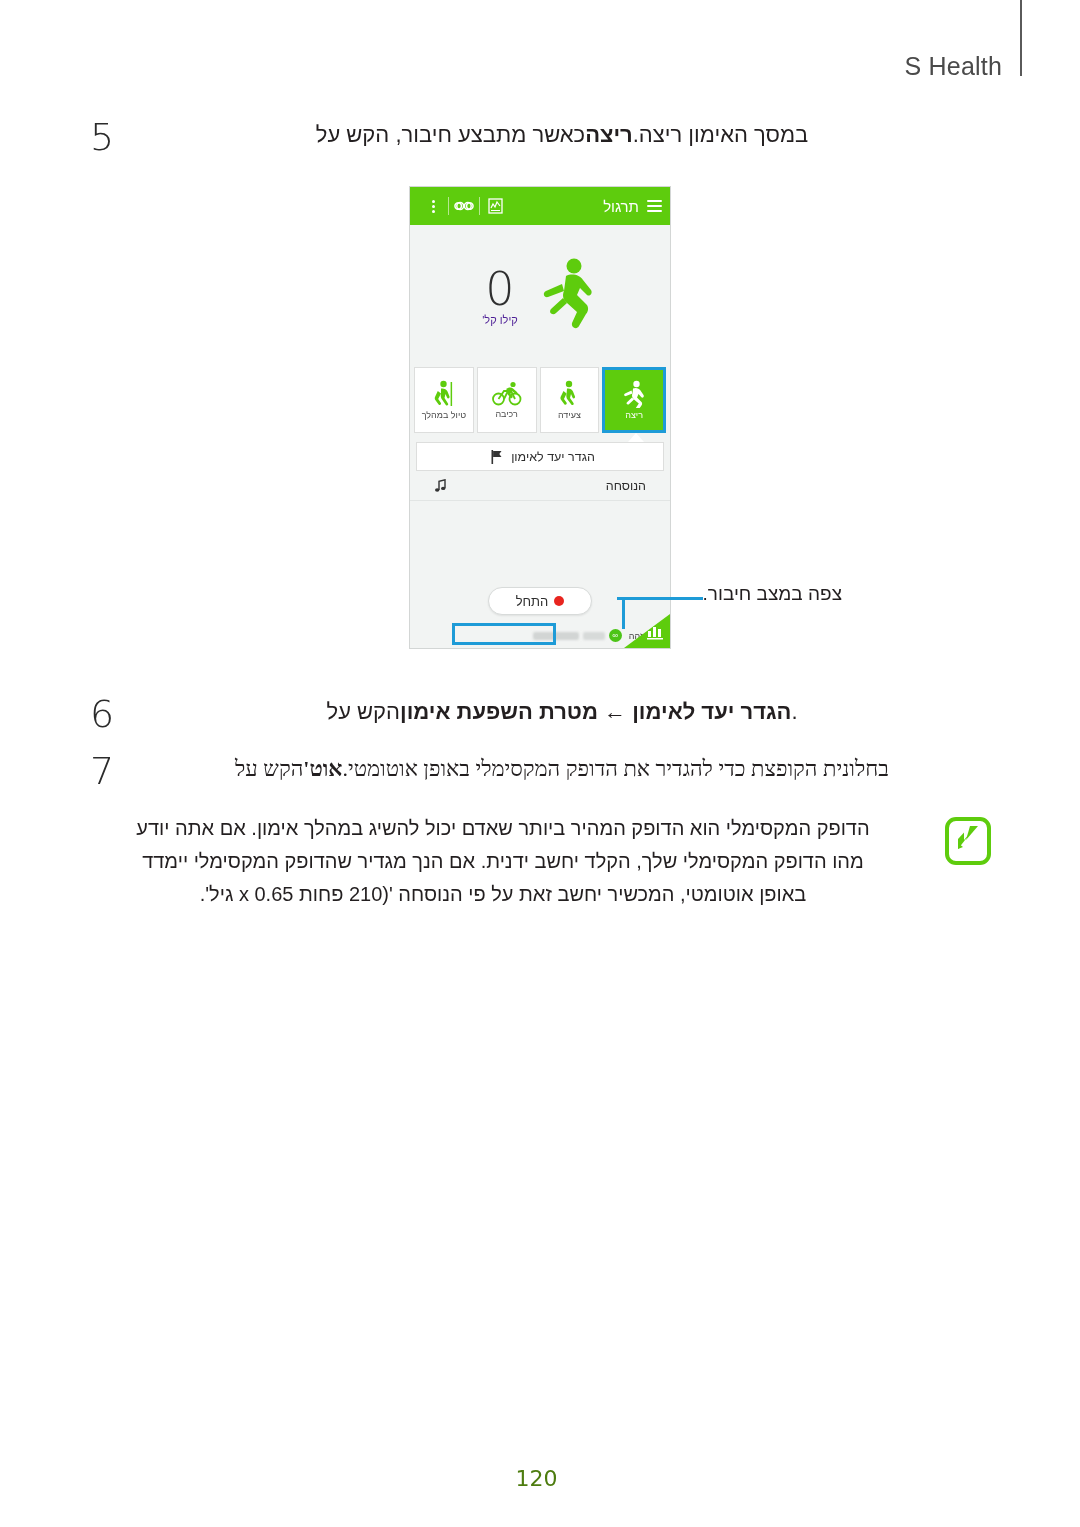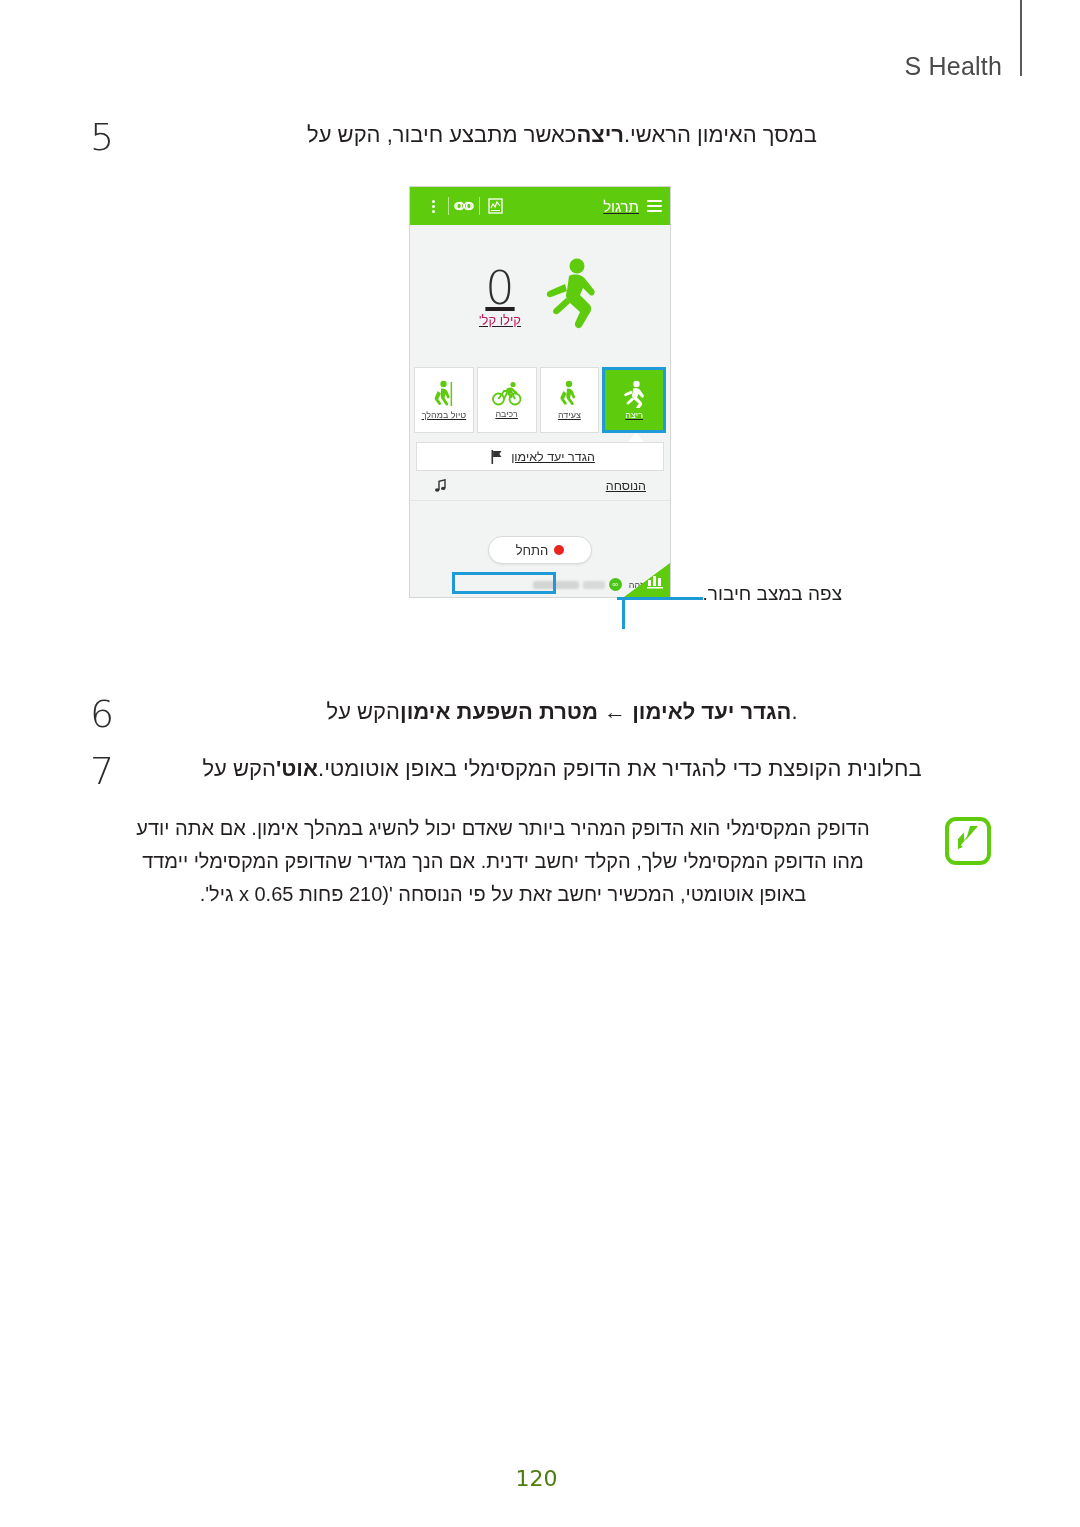--- a/index.html
+++ b/index.html
@@ -66,34 +66,33 @@
 
   #step5 { top: 118px; right: 80px; left: 80px; justify-content: flex-start; }
   #step5 .step-inner { flex: 1; text-align: center; }
 
   #step6 { top: 695px; right: 80px; left: 80px; }
   #step6 .step-inner { flex: 1; text-align: center; }
   #step6 .step-text { font-weight: bold; font-size: 22px; }
   #step6 .step-text .reg { font-weight: normal; }
 
   #step7 { top: 752px; right: 80px; left: 80px; }
-  #step7 .step-inner { flex: 1; text-align: center; }
+  #step7 .step-inner { flex: 1; text-align: center; font-family: Liberation Serif, serif; }
 
   
   .phone {
     position: absolute;
     top: 186px; left: 0; right: 0;
     margin: 0 auto;
     width: 262px;
-    height: 412px;
+    height: 463px;
     background: #f2f4f3;
     border: 1px solid #d3d6d5;
     direction: rtl;
     overflow: hidden;
-    text-decoration: underline;
   }
   .phone-topbar {
     height: 38px;
     background: #5ecc0d;
     display: flex;
     align-items: center;
     padding: 0 8px;
     color: #fff;
   }
   .hamburger {
@@ -130,21 +129,21 @@
     gap: 18px;
     padding: 0 18px;
     background: #f2f4f3;
   }
   .hero-figure { flex: 0 0 auto; }
   .hero-readout { text-align: center; flex: 0 0 auto; }
   .hero-value {
     font-size: 46px; line-height: 46px; color: #2f2f2f; font-weight: 300;
     font-family: "DejaVu Sans", sans-serif;
   }
-  .hero-unit { font-size: 13px; color: #be185d; margin-top: 2px; }
+  .hero-unit { font-size: 11px; color: #4c1d95; margin-top: 2px; }
 
   .tabs-row {
     display: flex;
     gap: 3px;
     padding: 0 4px;
     height: 66px;
   }
   .tab {
     flex: 1;
     background: #ffffff;
@@ -334,21 +333,21 @@
 </head>
 <body>
 
 <div class="page-header">
   <div class="header-title">S Health</div>
   <div class="header-rule"></div>
 </div>
 
 <div class="step" id="step5">
   <div class="step-inner">
-    <span class="step-text"><span> במסך האימון הראשי.</span><b>ריצה</b><span>כאשר מתבצע חיבור, הקש על </span></span>
+    <span class="step-text"><span> במסך האימון ריצה.</span><b>ריצה</b><span>כאשר מתבצע חיבור, הקש על </span></span>
   </div>
   <div class="step-num">5</div>
 </div>
 
 <div class="phone">
 
   <div class="phone-topbar">
     <div class="hamburger">
         <span></span>
         <span></span>

